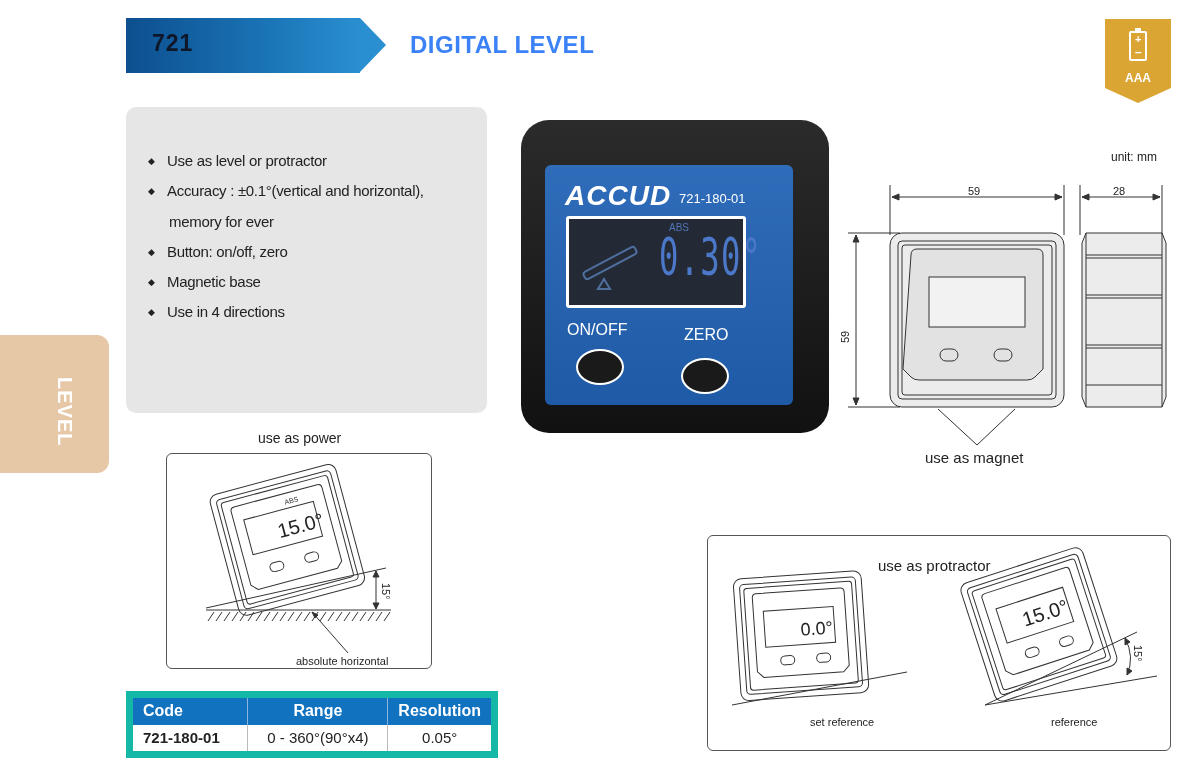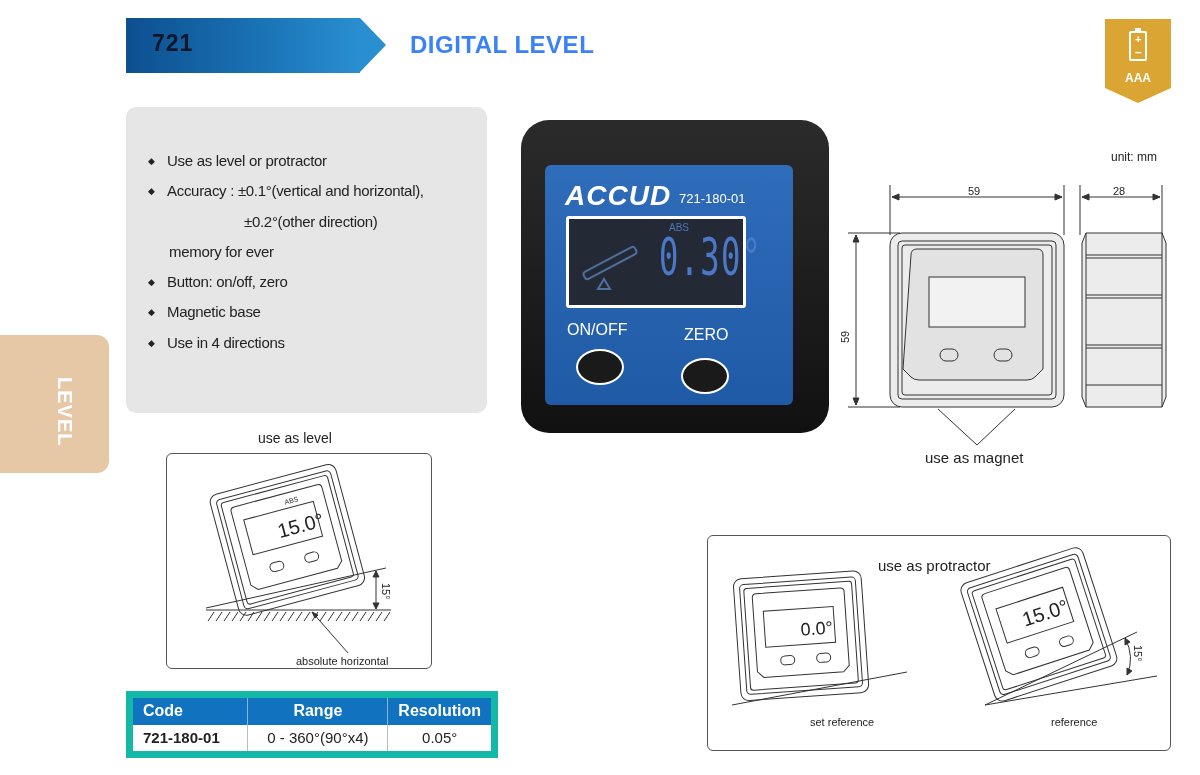--- a/index.html
+++ b/index.html
@@ -182,21 +182,20 @@
     <span class="plus">+</span>
     <span class="minus">–</span>
   </div>
   <div class="aaa">AAA</div>
 </div>
 
 <div class="features">
   <ul>
     <li class="bul">Use as level or protractor</li>
     <li class="bul">Accuracy : ±0.1°(vertical and horizontal),</li>
-    <li class="indent">±0.2°(other direction)</li>
     <li class="indent2">memory for ever</li>
     <li class="bul">Button: on/off, zero</li>
     <li class="bul">Magnetic base</li>
     <li class="bul">Use in 4 directions</li>
   </ul>
 </div>
 
 <div class="sidetab">
   <span>LEVEL</span>
 </div>
@@ -267,21 +266,21 @@
 
     <line x1="98" y1="234" x2="137" y2="270"></line>
     <line x1="175" y1="234" x2="137" y2="270"></line>
   </g>
   <text x="128" y="20" font-size="11" fill="#222">59</text>
   <text x="273" y="20" font-size="11" fill="#222">28</text>
   <text x="0" y="0" font-size="11" fill="#222" transform="translate(9 168) rotate(-90)">59</text>
 </svg>
 <div class="magnet-label">use as magnet</div>
 
-<div class="lvl-title">use as level</div>
+<div class="lvl-title">use as power</div>
 <div class="lvl-box"></div>
 <svg class="lvl-svg" width="266" height="216">
   <g stroke="#333" fill="none" stroke-width="1">
     <g transform="rotate(-15 118 82)">
       <rect x="55" y="25" width="130" height="125" rx="8" fill="#fff"></rect>
       <rect x="61" y="31" width="118" height="113" rx="4"></rect>
       <rect x="65" y="35" width="110" height="105" rx="3"></rect>
       <path d="M73 46 q0 -4 4 -4 h86 q4 0 4 4 v76 l-6 6 h-82 l-6 -6 z"></path>
       <rect x="83" y="57" width="72" height="36"></rect>
       <rect x="96" y="106" width="14" height="9" rx="4.5"></rect>

